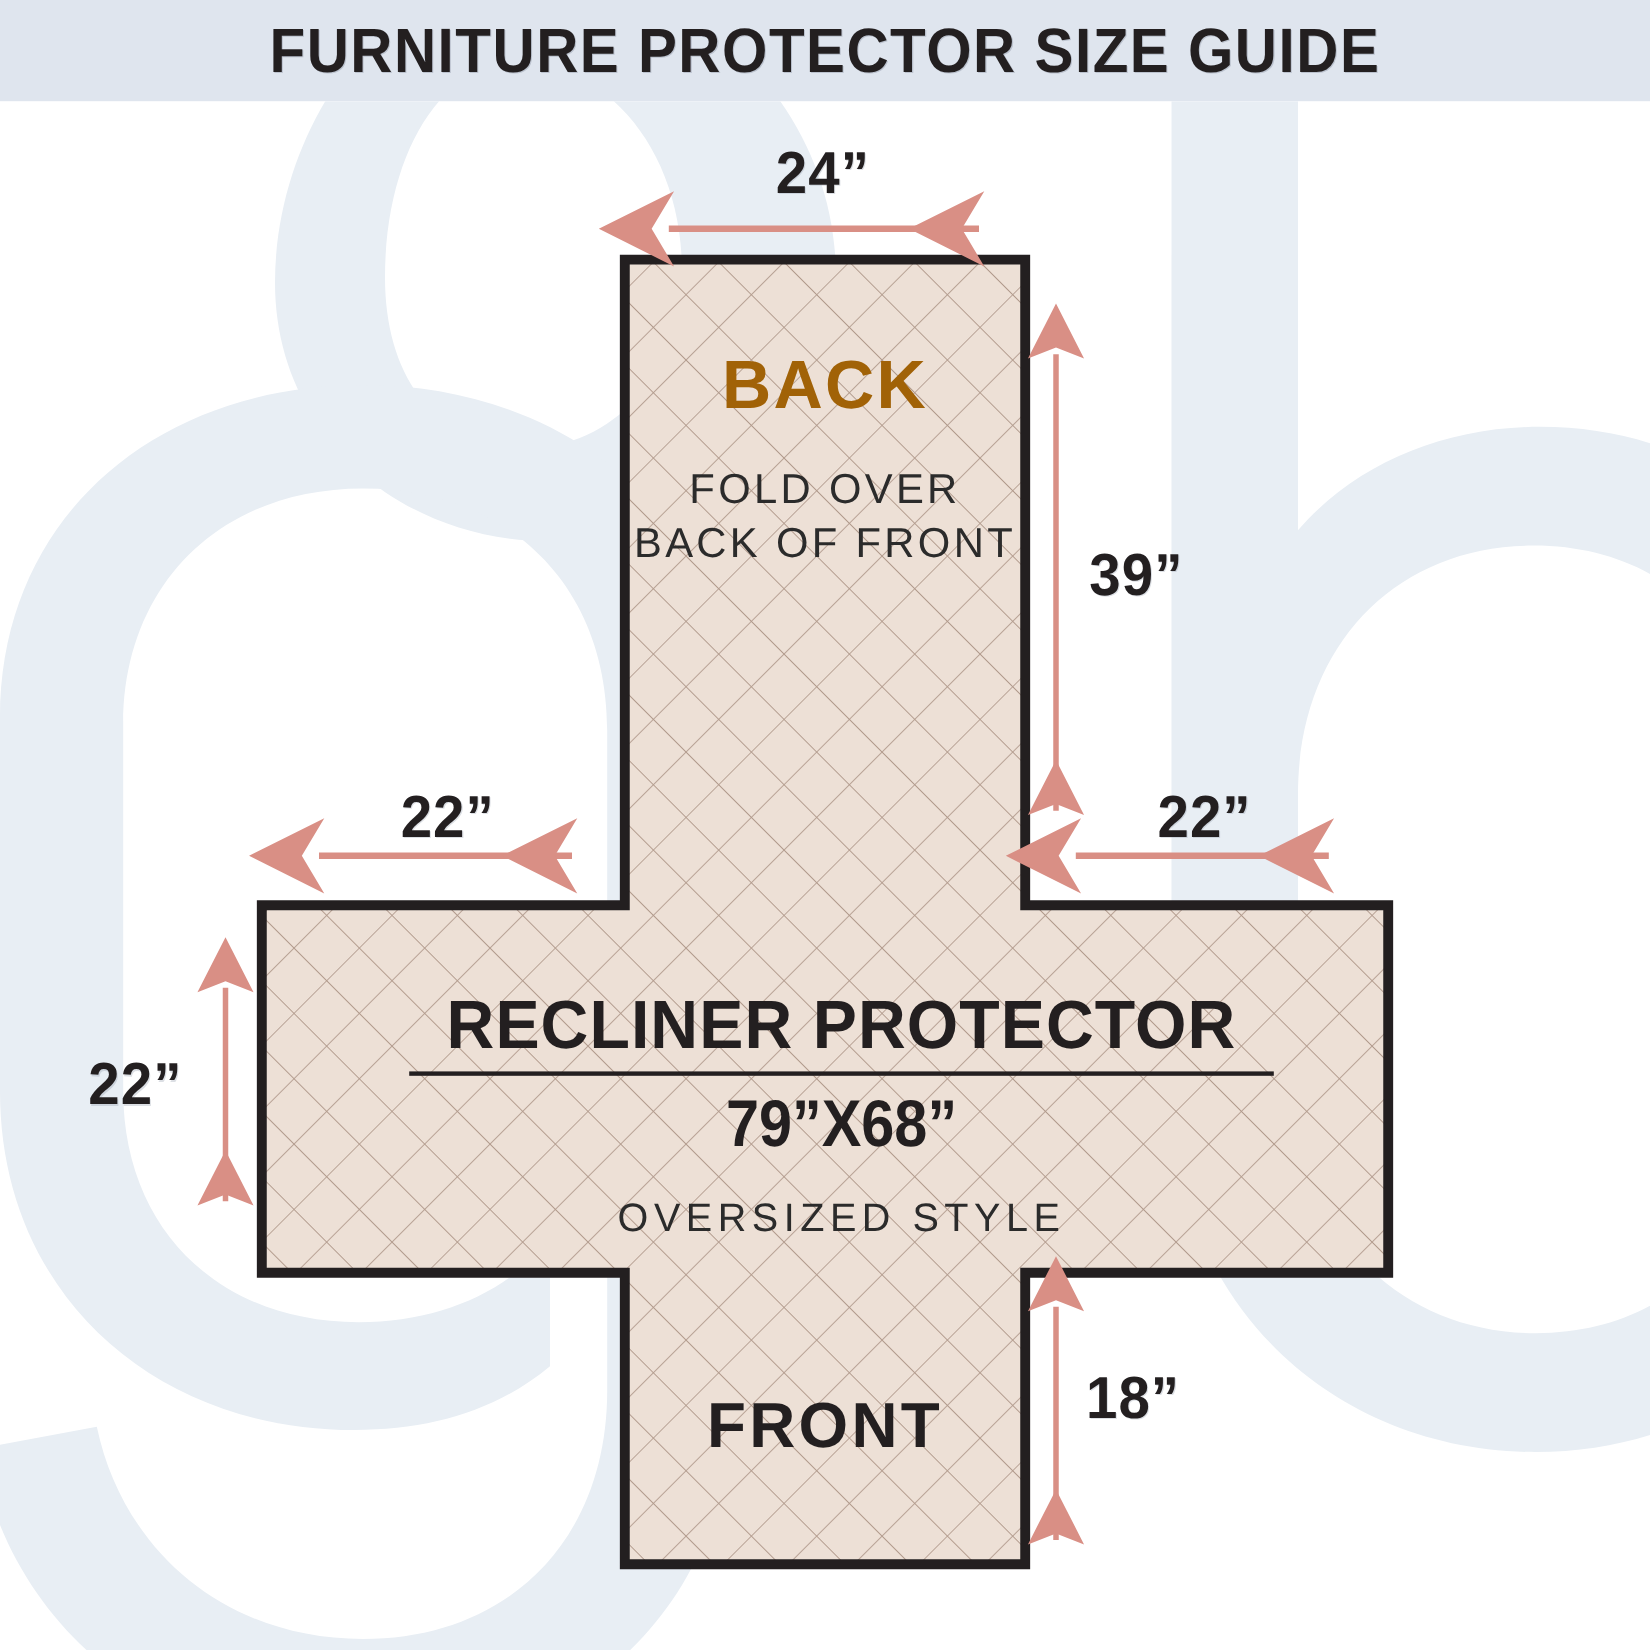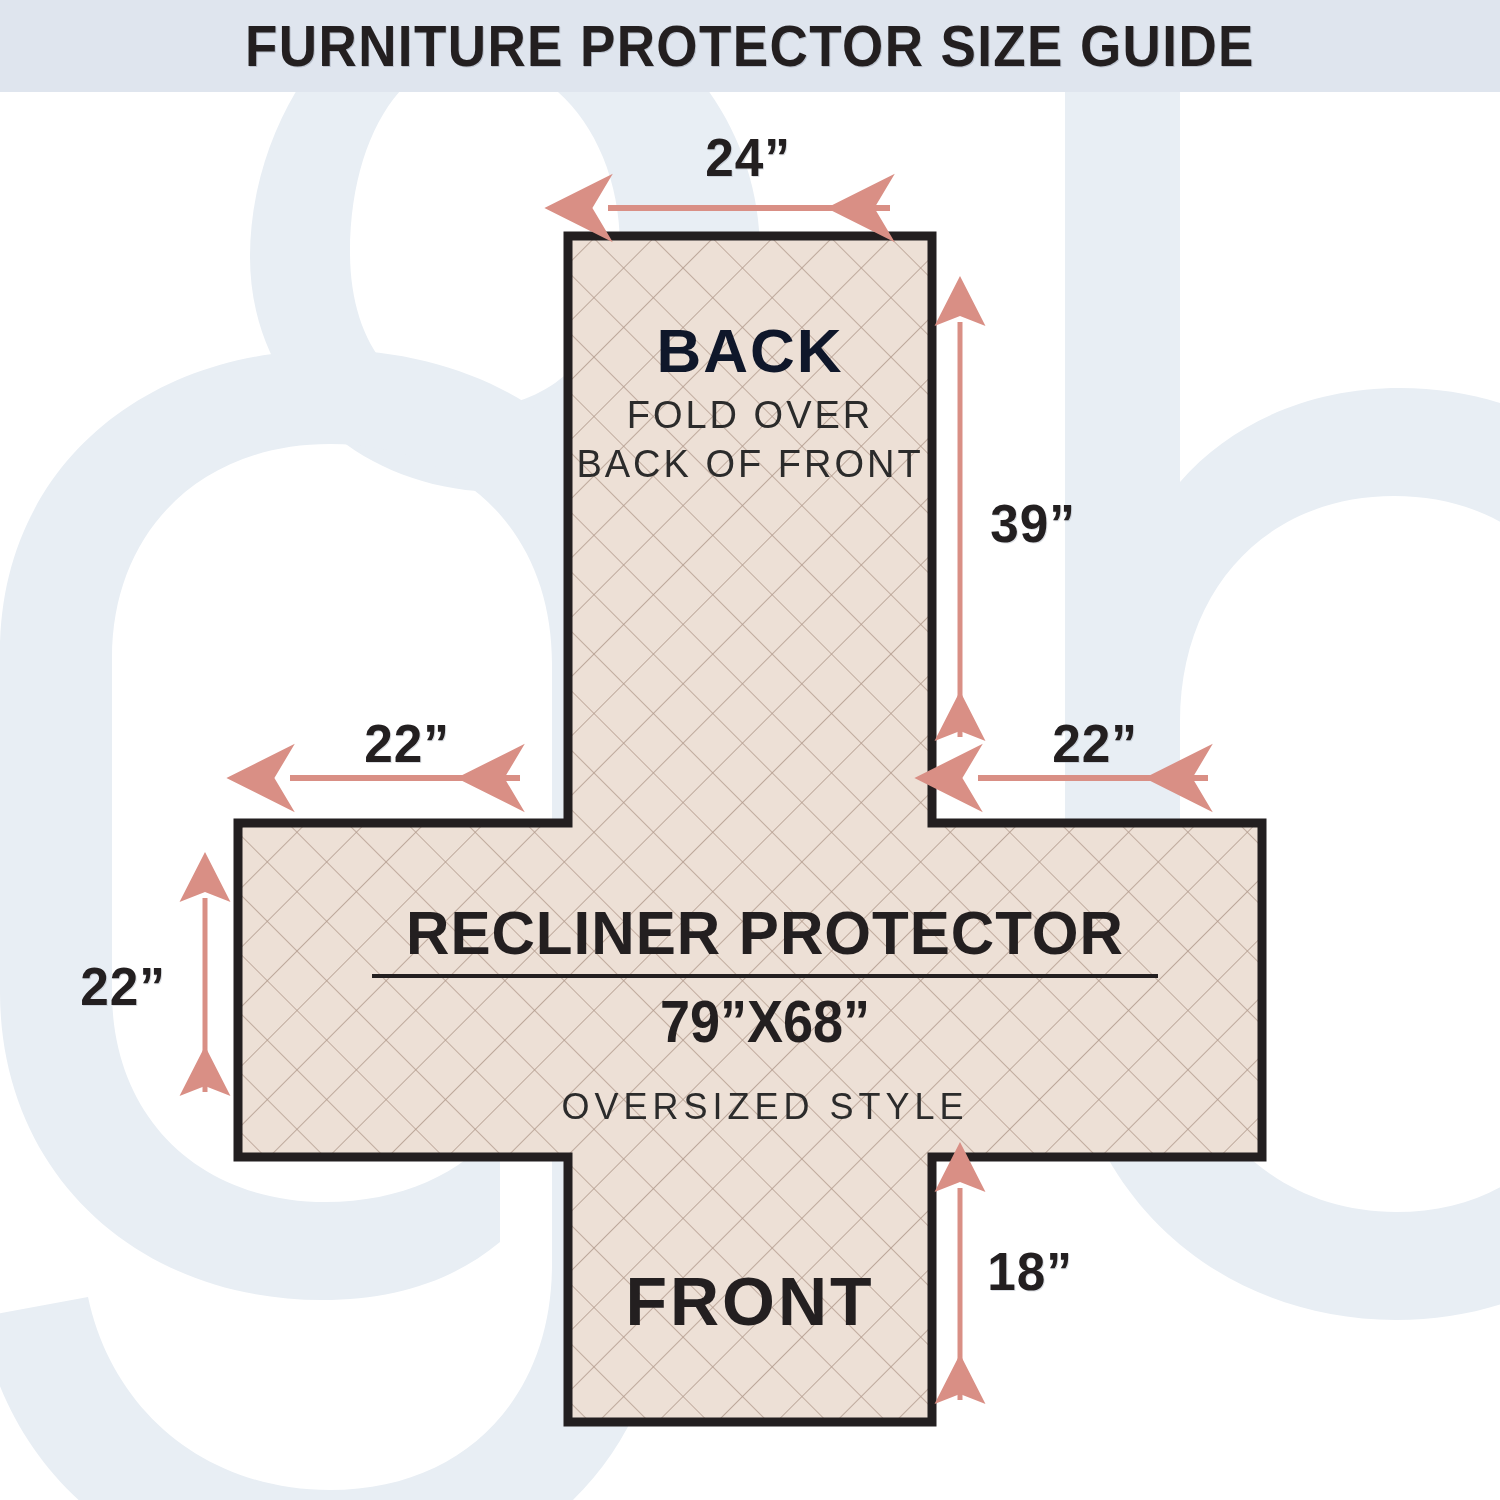--- a/index.html
+++ b/index.html
@@ -43,31 +43,31 @@
     color:#231f20;
     transform:scaleX(0.95);
     white-space:nowrap;
     text-shadow:1px 1px 0 rgba(140,150,165,.30);
   }
 
   
   .panel-text{position:absolute;text-align:center;white-space:nowrap;}
   .t-back-main{
     font-family:"Liberation Sans", sans-serif;
-    font-weight:700;font-size:62px;letter-spacing:2px;color:#0f172a;
+    font-weight:700;font-size:62px;letter-spacing:2px;color:#a16207;
     line-height:1;
   }
   .t-back-sub{
     font-family:"Liberation Sans", sans-serif;
     font-weight:300;font-size:38px;letter-spacing:3px;color:#2b2b2b;
     line-height:1.28;
   }
   .t-front{
     font-family:"Liberation Sans", sans-serif;
-    font-weight:700;font-size:68px;letter-spacing:3px;color:#231f20;
+    font-weight:700;font-size:58px;letter-spacing:3px;color:#231f20;
   }
   .t-center-title{
     font-family:"Liberation Sans", sans-serif;
     font-weight:700;font-size:62px;letter-spacing:1px;color:#231f20;
     transform:scaleX(0.97);line-height:1.05;
   }
   .center-rule{
     height:4px;background:#231f20;margin:9px auto 12px auto;width:100%;
   }
   .t-center-size{
@@ -163,21 +163,21 @@
   <div class="dim-label" style="left:362px;top:712px;">22”</div>
 
   <div class="dim-label" style="left:1050px;top:712px;">22”</div>
 
   <div class="dim-label" style="left:78px;top:955px;">22”</div>
 
   <div class="dim-label" style="left:985px;top:1240px;">18”</div>
 
   <div class="panel-text" style="left:568px;top:320px;width:364px;">
     <div class="t-back-main">BACK</div>
-    <div class="t-back-sub" style="margin-top:9px;">
+    <div class="t-back-sub" style="margin-top:39px;">
       <div>FOLD OVER</div>
       <div>BACK OF FRONT</div>
     </div>
   </div>
 
   <div class="panel-text" style="left:372px;top:900px;width:786px;">
     <div class="t-center-title">RECLINER PROTECTOR</div>
     <div class="center-rule"></div>
     <div class="t-center-size">79”X68”</div>
     <div class="t-center-style">OVERSIZED STYLE</div>

